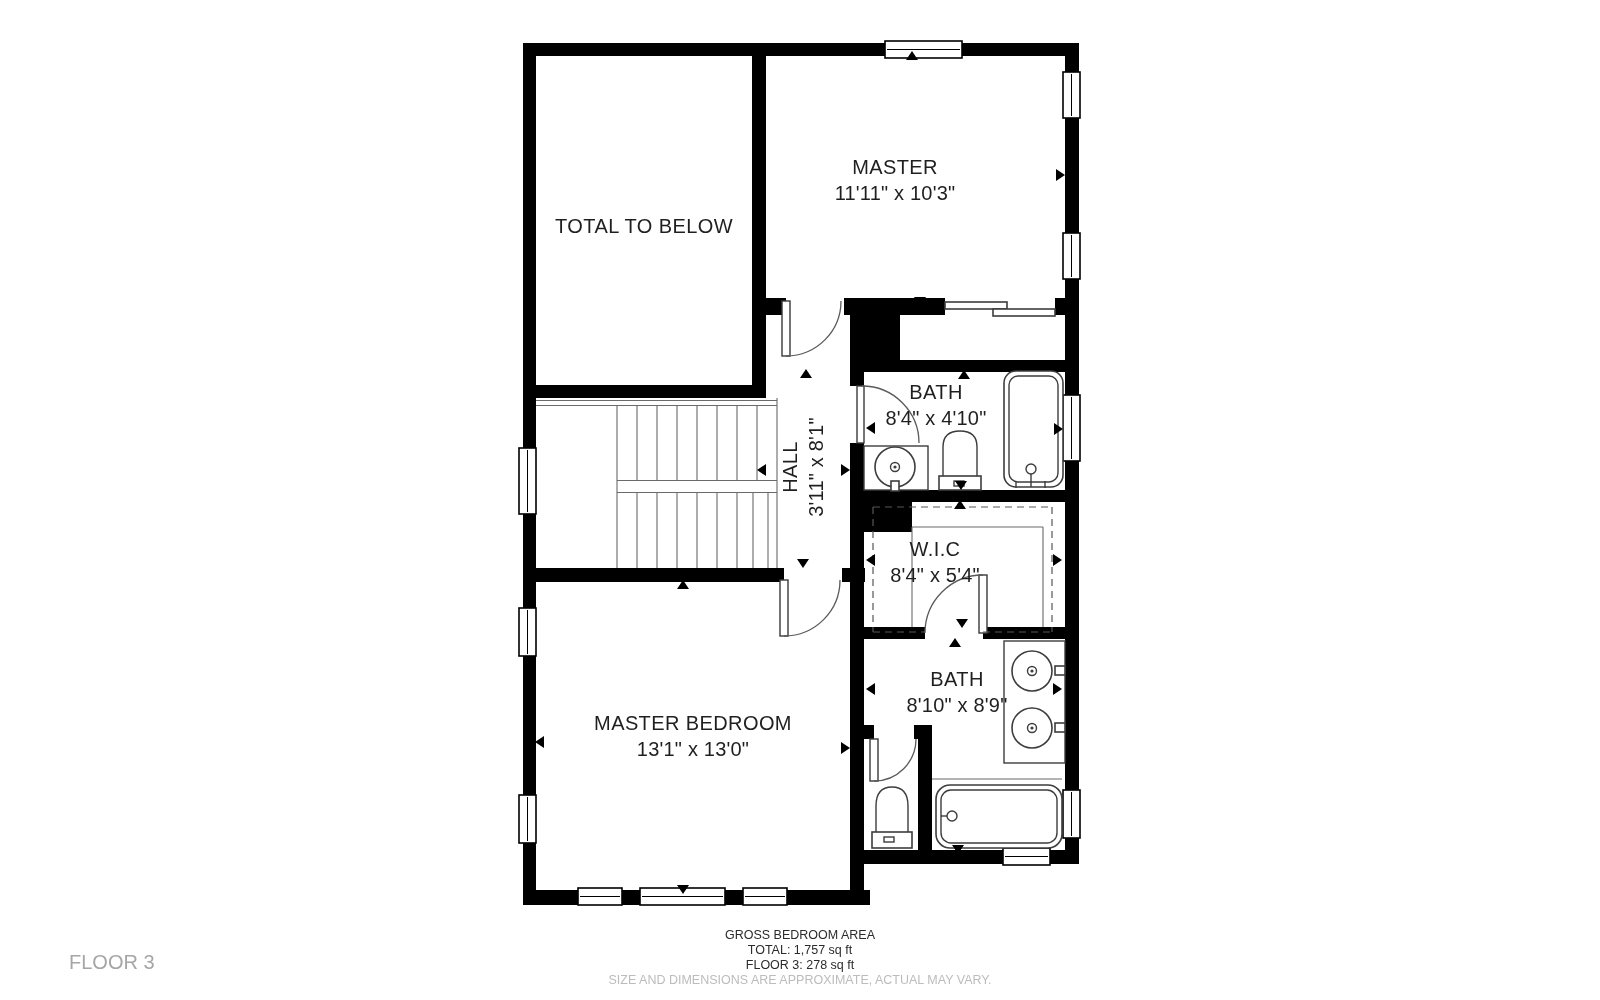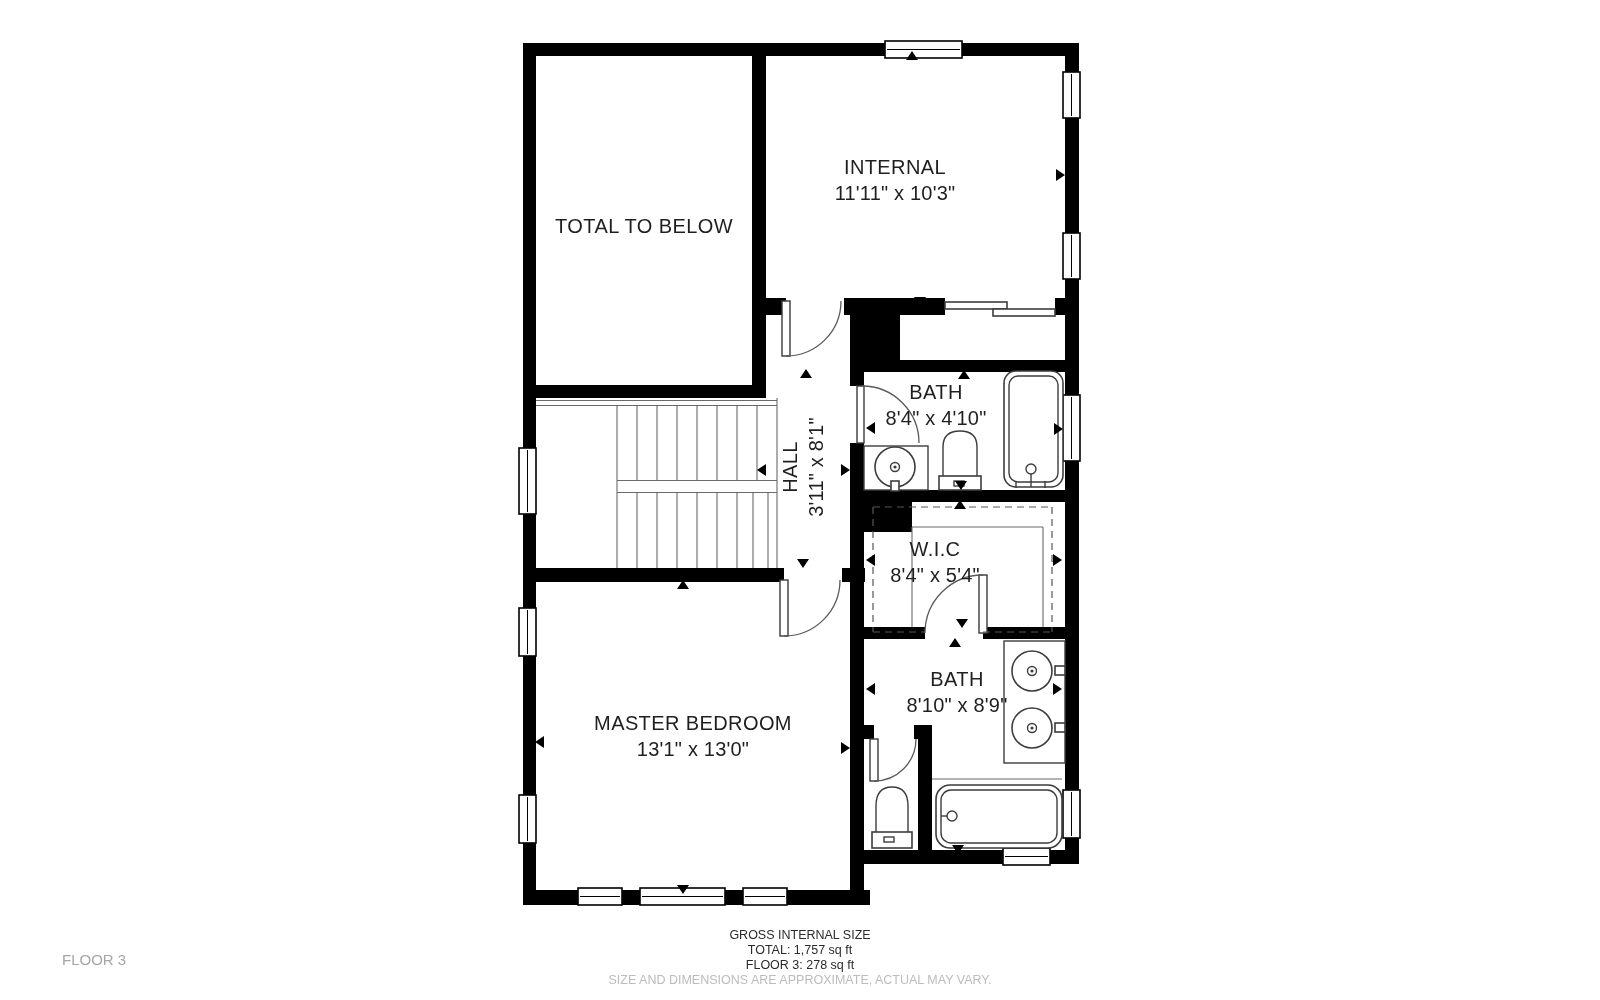--- a/index.html
+++ b/index.html
@@ -22,21 +22,21 @@
   .arrow{fill:var(--wall);stroke:none;}
   .dot{fill:var(--line);}
   .label{position:absolute;transform:translate(-50%,-50%);text-align:center;
          color:var(--label);font-size:20px;line-height:26px;white-space:nowrap;}
   .label .rn{letter-spacing:.4px;}
   .label .rd{letter-spacing:.2px;}
   .vrot{transform:translate(-50%,-50%) rotate(-90deg);}
   .footer{position:absolute;left:0;top:928px;width:1600px;text-align:center;
           font-size:12.5px;line-height:15px;color:#2b2b2b;}
   .footer .muted{color:var(--muted);}
-  .floor-tag{position:absolute;left:62px;top:951px;font-size:15px;color:var(--floor_tag);}
+  .floor-tag{position:absolute;left:69px;top:951px;font-size:20px;color:var(--floor_tag);}
 </style>
 </head>
 <body>
 
 <div id="stage">
 
   <svg width="1600" height="1000" viewBox="0 0 1600 1000">
 
     <g>
       <rect class="wall" x="523" y="43" width="556" height="13"></rect>
@@ -255,21 +255,21 @@
       <path class="arrow" d="M866 689 L875 683 L875 695 Z"></path>
       <path class="arrow" d="M1062 689 L1053 683 L1053 695 Z"></path>
       <path class="arrow" d="M958 854 L952 845 L964 845 Z"></path>
     </g>
   </svg>
 
   <div class="label" style="left:644px;top:226px">
     <div class="rn">TOTAL TO BELOW</div>
   </div>
   <div class="label" style="left:895px;top:180px">
-    <div class="rn">INTERNAL</div>
+    <div class="rn">MASTER</div>
     <div class="rd">11'11" x 10'3"</div>
   </div>
   <div class="label" style="left:936px;top:405px">
     <div class="rn">BATH</div>
     <div class="rd">8'4" x 4'10"</div>
   </div>
   <div class="label vrot" style="left:803px;top:467px">
     <div class="rn">HALL</div>
     <div class="rd">3'11" x 8'1"</div>
   </div>
@@ -280,20 +280,20 @@
   <div class="label" style="left:957px;top:692px">
     <div class="rn">BATH</div>
     <div class="rd">8'10" x 8'9"</div>
   </div>
   <div class="label" style="left:693px;top:736px">
     <div class="rn">MASTER BEDROOM</div>
     <div class="rd">13'1" x 13'0"</div>
   </div>
 
   <div class="footer">
-    <div>GROSS INTERNAL SIZE</div>
+    <div>GROSS BEDROOM AREA</div>
     <div>TOTAL: 1,757 sq ft</div>
     <div>FLOOR 3: 278 sq ft</div>
     <div class="muted">SIZE AND DIMENSIONS ARE APPROXIMATE, ACTUAL MAY VARY.</div>
   </div>
 
   <div class="floor-tag">FLOOR 3</div>
 </div>
 
 </body></html>

